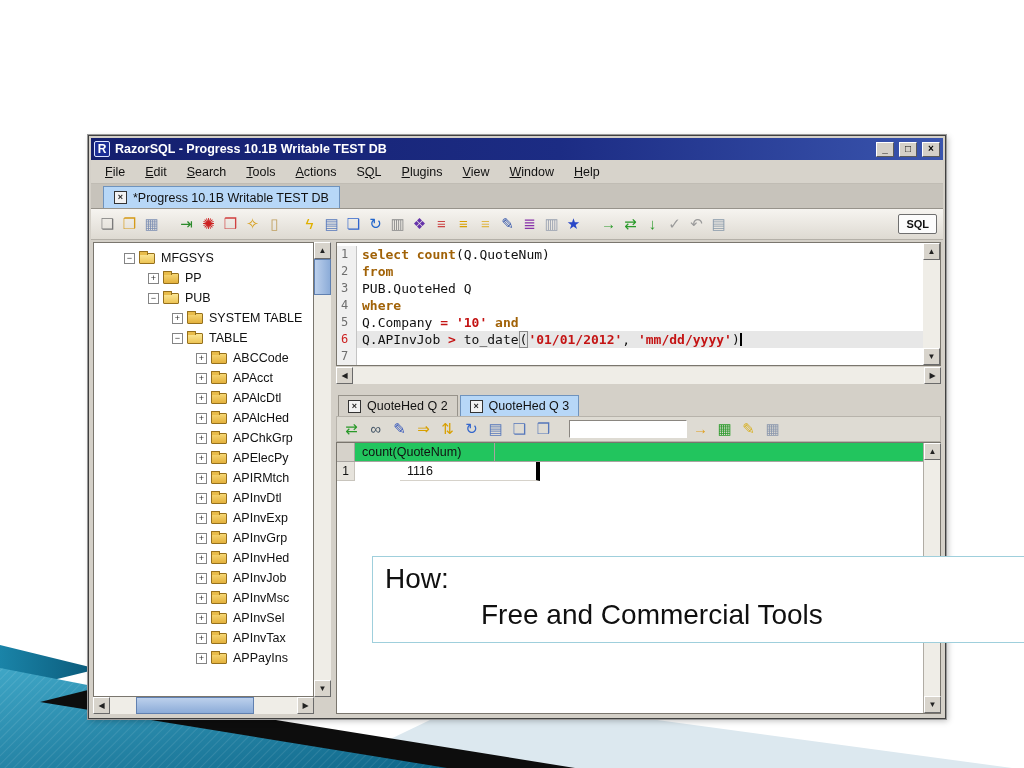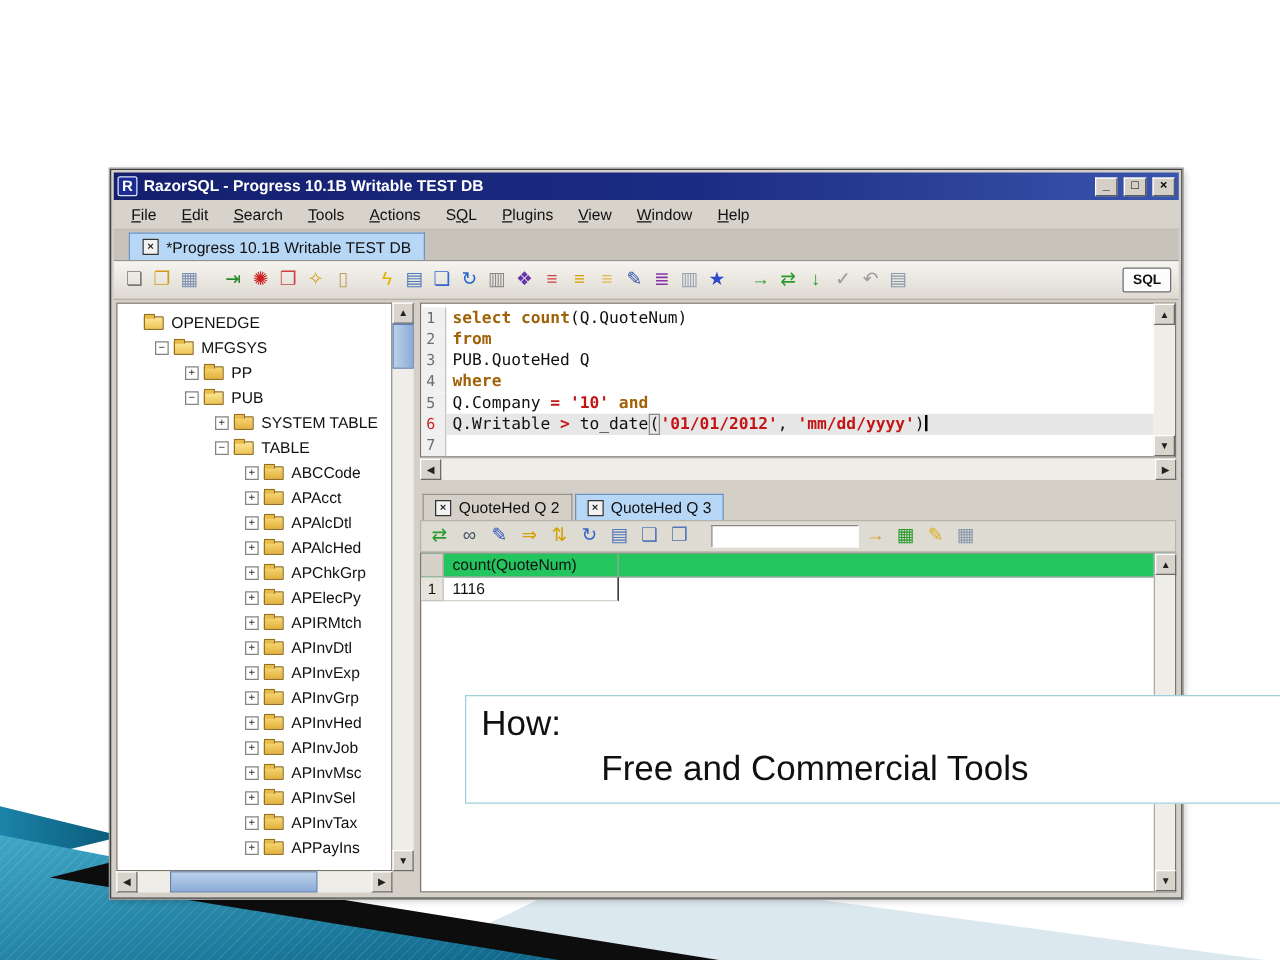--- a/index.html
+++ b/index.html
@@ -150,22 +150,22 @@
     width:118px; height:18px; margin-left:12px; background:#fff;
     border:1px solid; border-color:#8a8680 #ffffff #ffffff #8a8680; font-size:11px; padding:0 3px;
   }
   .gridarea { flex:1; background:#fff; border:1px solid #7a766e; position:relative; min-height:0; }
   .ghead { display:flex; height:19px; background:#22c55e; border-bottom:1px solid #a8a4a0; }
   .gcorner { flex:0 0 18px; border-right:1px solid #a8a4a0; background:#d6d2ca; }
   .gheadcell { flex:0 0 140px; border-right:1px solid #a8a4a0; font-size:12.5px; padding:2px 0 0 7px; }
   .grow { display:flex; height:19px; }
   .grownum { flex:0 0 18px; background:#e6e3dc; border-right:1px solid #c8c4bc; border-bottom:1px solid #c8c4bc;
     font-size:12px; text-align:center; padding-top:2px; }
-  .gcell { flex:0 0 140px; border-right:1px solid #000000; border-bottom:1px solid #d6d2ca;
-    font-size:12.5px; padding:2px 0 14px 7px; }
+  .gcell { flex:0 0 140px; border-right:4px solid #000000; border-bottom:1px solid #d6d2ca;
+    font-size:12.5px; padding:2px 0 14px 7px;margin-left:45px; }
   .grid-vscroll { position:absolute; right:0; top:0; bottom:0; width:17px;
     display:flex; flex-direction:column; background:#efede7; border-left:1px solid #b0aca4; }
 
   .appstatus {
     flex:0 0 21px; margin-top:2px; background:#d0cdc6;
     border:1px solid; border-color:#94908a #ffffff #ffffff #94908a;
     display:flex; align-items:center; gap:9px; padding-left:5px; font-size:11.5px;
   }
   .statbox { width:12px; height:12px; background:#c4c1ba; border:1px solid #8a8680; }
 
@@ -267,25 +267,20 @@
         <span class="tbicon" style="color: rgb(154, 154, 154);">✓</span>
         <span class="tbicon" style="color: rgb(154, 154, 154);">↶</span>
         <span class="tbicon" style="color: rgb(136, 153, 170);">▤</span>
         <span class="sqlbtn">SQL</span>
       </div>
 
     <div class="mainarea">
 
       <div class="treepanel">
         <div class="tree" id="tree">
-            <div class="trow" style="padding-left: 6px;">
-              <span class="exp-space"></span>
-              <span class="folder open"></span>
-              <span class="tlabel">OPENEDGE</span>
-            </div>
             <div class="trow" style="padding-left: 30px;">
               <span class="expander">−</span>
               <span class="folder open"></span>
               <span class="tlabel">MFGSYS</span>
             </div>
             <div class="trow" style="padding-left: 54px;">
               <span class="expander">+</span>
               <span class="folder"></span>
               <span class="tlabel">PP</span>
             </div>
@@ -403,21 +398,21 @@
 
       <div class="rightpanel">
 
         <div class="editorwrap">
           <div class="codecol" id="codecol">
               <div class="cline"><span class="ln">1</span><span class="lt"><span class="k">select</span><span> </span><span class="k">count</span><span>(Q.QuoteNum)</span></span></div>
               <div class="cline"><span class="ln">2</span><span class="lt"><span class="k">from</span></span></div>
               <div class="cline"><span class="ln">3</span><span class="lt"><span>PUB.QuoteHed Q</span></span></div>
               <div class="cline"><span class="ln">4</span><span class="lt"><span class="k">where</span></span></div>
               <div class="cline"><span class="ln">5</span><span class="lt"><span>Q.Company </span><span class="r">=</span><span> </span><span class="r">'10'</span><span> </span><span class="k">and</span></span></div>
-              <div class="cline current"><span class="ln">6</span><span class="lt"><span>Q.Writable </span><span class="r">&gt;</span><span> to_date</span><span class="p">(</span><span class="r">'01/01/2012'</span><span>, </span><span class="r">'mm/dd/yyyy'</span><span>)</span><span class="cursor"></span></span></div>
+              <div class="cline current"><span class="ln">6</span><span class="lt"><span>Q.APInvJob </span><span class="r">&gt;</span><span> to_date</span><span class="p">(</span><span class="r">'01/01/2012'</span><span>, </span><span class="r">'mm/dd/yyyy'</span><span>)</span><span class="cursor"></span></span></div>
               <div class="cline"><span class="ln">7</span><span class="lt"></span></div>
             </div>
           <div class="ed-vscroll">
             <div class="sbtn">▲</div>
             <div class="strack"></div>
             <div class="sbtn">▼</div>
           </div>
         </div>
 
         <div class="ed-hscroll">

